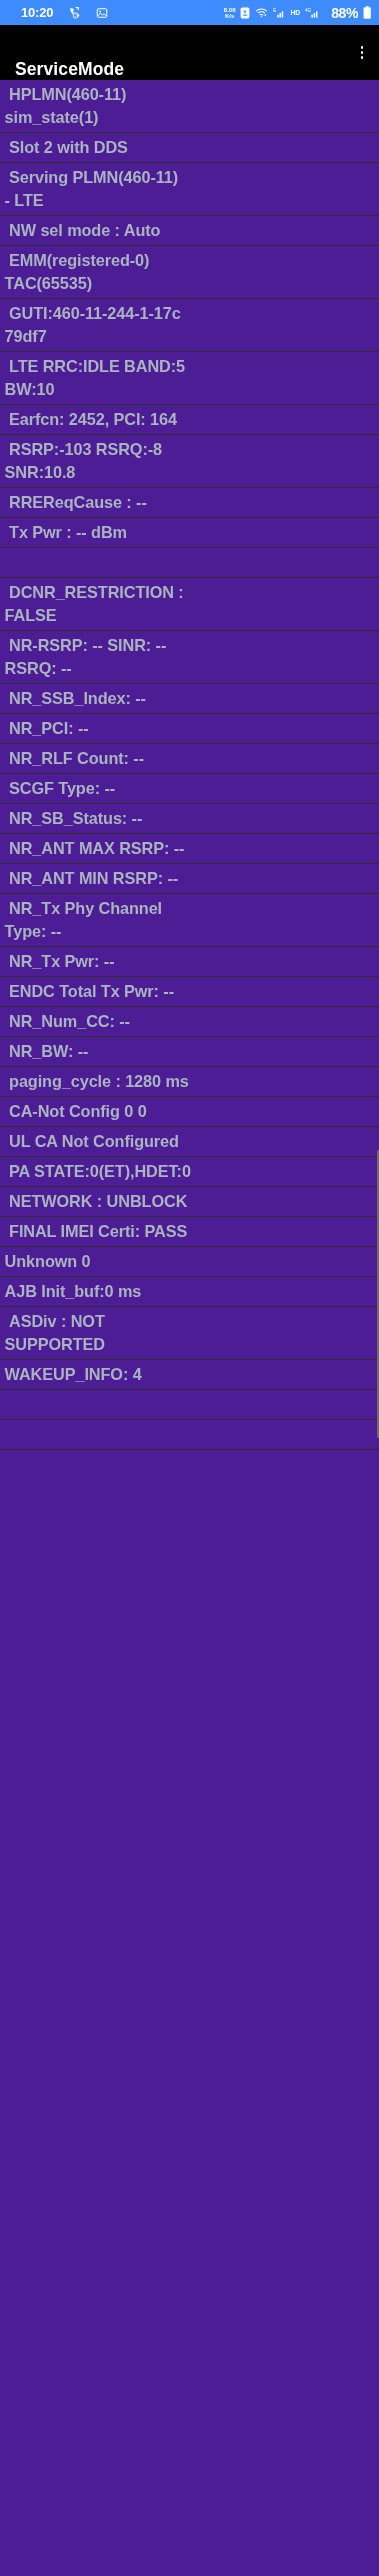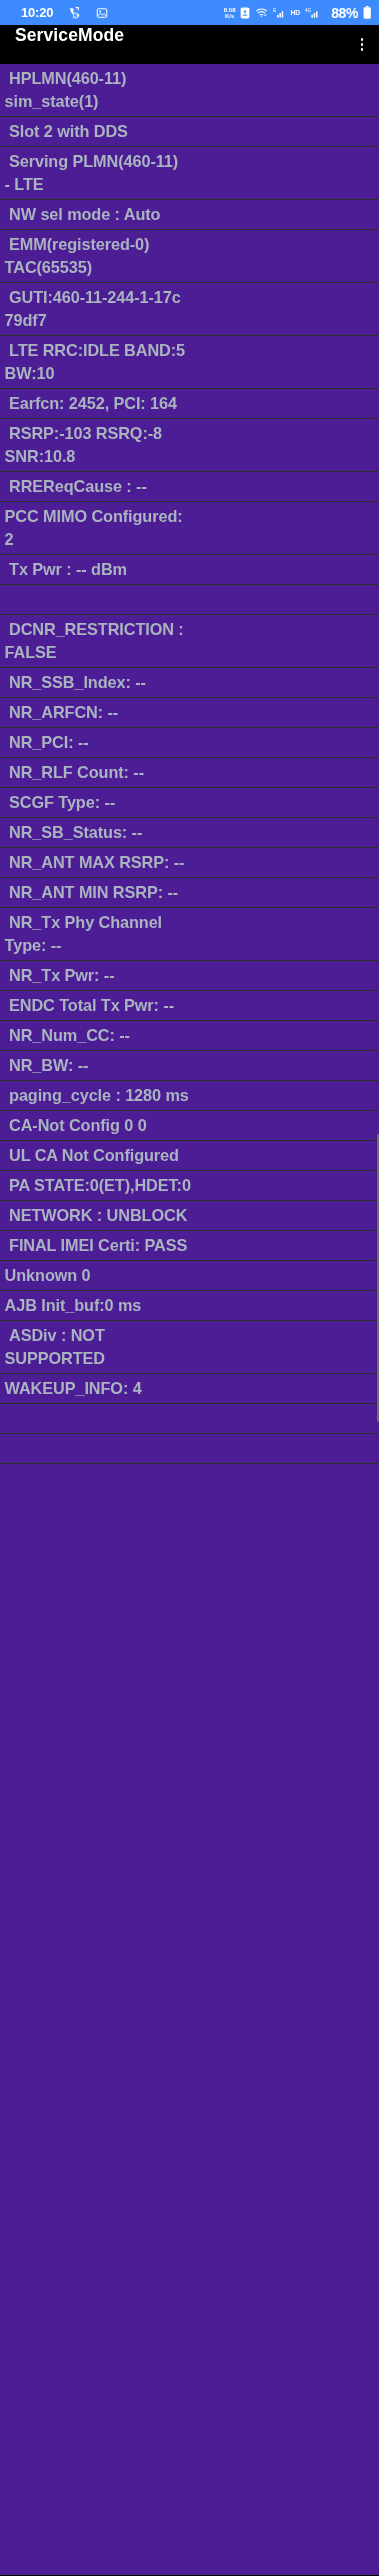--- a/index.html
+++ b/index.html
@@ -59,24 +59,24 @@
   }
   .sb-icon { display: inline-flex; align-items: center; }
   .hd-badge {
     font-size: 6.8px;
     font-weight: 700;
     letter-spacing: -0.2px;
   }
 
   
   .app-bar {
-    height: 39px;
+    height: 55px;
     background: #000000;
     display: flex;
-    align-items: flex-start;
+    align-items: flex-end;
     padding: 0 5px 0 15px;
     box-sizing: border-box;
     position: relative;
   }
   .app-title {
     color: #ffffff;
     font-size: 17.5px;
     font-weight: 700;
     letter-spacing: 0.1px;
   }
@@ -246,38 +246,35 @@
       <span class="row-text"> Earfcn: 2452, PCI: 164</span>
     </div>
     <div class="row">
       <span class="row-text"> RSRP:-103 RSRQ:-8
 SNR:10.8</span>
     </div>
     <div class="row">
       <span class="row-text"> RREReqCause : --</span>
     </div>
     <div class="row">
-      <span class="row-text">PCC MIMO Configured:
-2</span>
-    </div>
-    <div class="row">
       <span class="row-text"> Tx Pwr : -- dBm</span>
     </div>
     <div class="row empty">
       <span class="row-text"></span>
     </div>
     <div class="row">
       <span class="row-text"> DCNR_RESTRICTION :
 FALSE</span>
     </div>
     <div class="row">
+      <span class="row-text"> NR-RSRP: -- SINR: --
+RSRQ: --</span>
+    </div>
+    <div class="row">
       <span class="row-text"> NR_SSB_Index: --</span>
-    </div>
-    <div class="row">
-      <span class="row-text"> NR_ARFCN: --</span>
     </div>
     <div class="row">
       <span class="row-text"> NR_PCI: --</span>
     </div>
     <div class="row">
       <span class="row-text"> NR_RLF Count: --</span>
     </div>
     <div class="row">
       <span class="row-text"> SCGF Type: --</span>
     </div>

